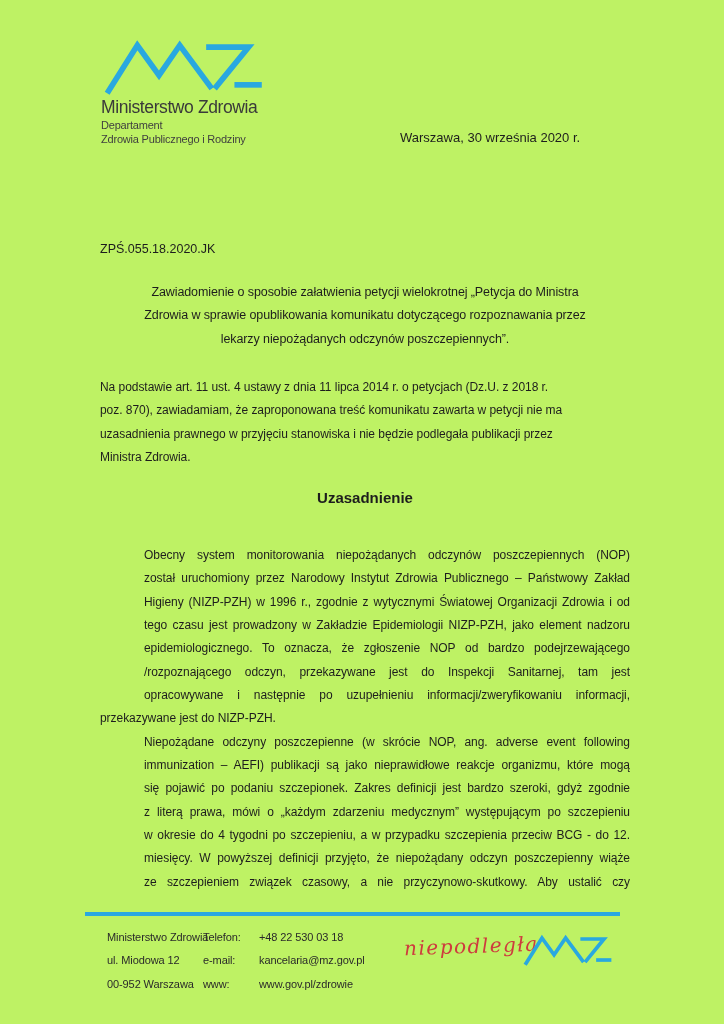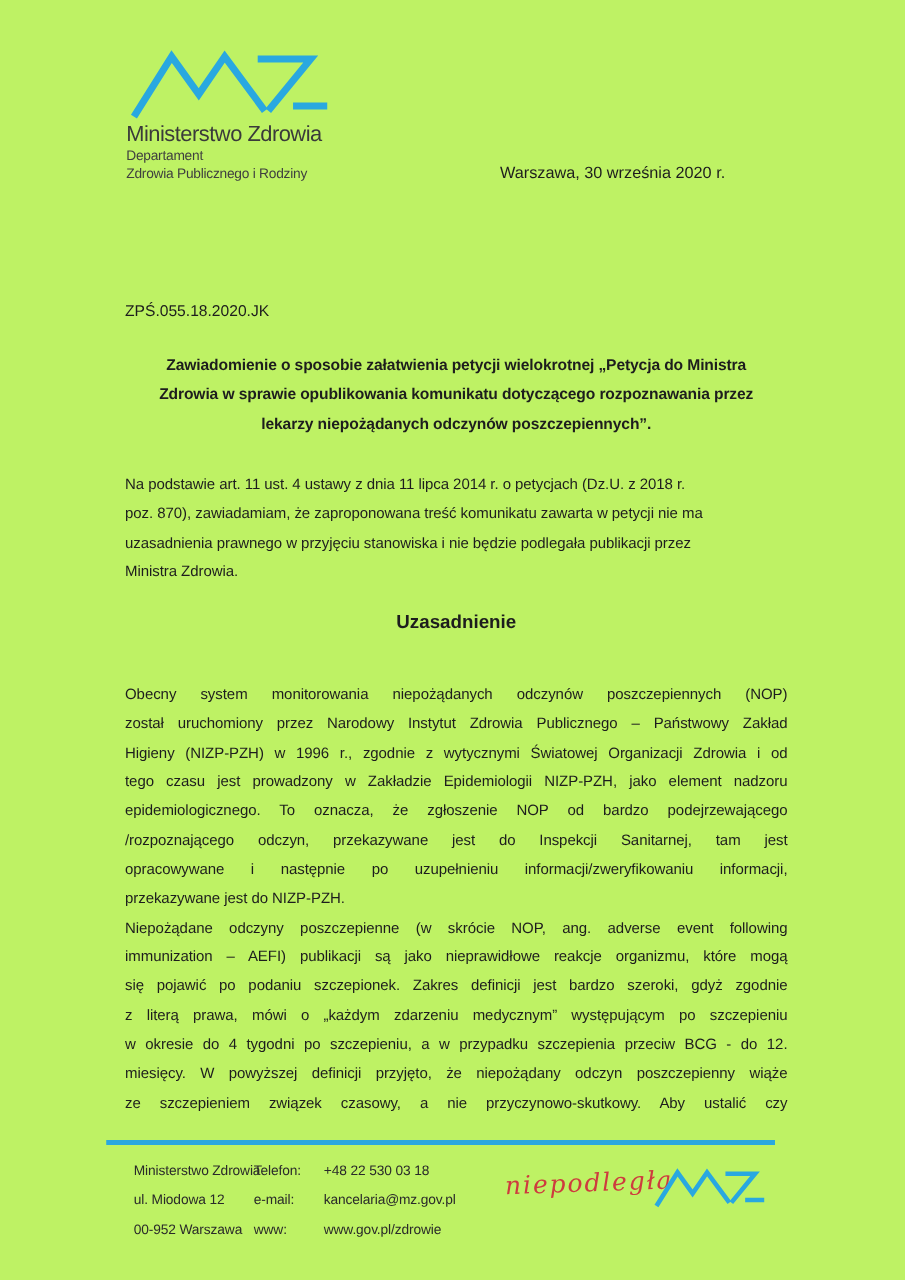--- a/index.html
+++ b/index.html
@@ -28,32 +28,32 @@
   }
   .date-line { left: 400px; top: 130px; font-size: 13px; }
 
   
   .ref-number { left: 100px; top: 242px; font-size: 12.5px; }
 
   
   .col { left: 100px; width: 530px; }
   .doc-title {
     top: 281px; text-align: center;
-    font-weight: bold; font-size: 12.5px; line-height: 23.4px;
+    font-weight: normal; font-size: 12.5px; line-height: 23.4px;
     letter-spacing: -0.1px;
   }
   .intro { top: 376px; font-size: 12px; line-height: 23.4px; letter-spacing: -0.05px; }
   .section-heading {
     top: 489px; text-align: center;
     font-weight: bold; font-size: 15px;
   }
   .body-text { top: 544px; font-size: 12px; line-height: 23.35px; letter-spacing: -0.05px; }
 
   .tline { min-height: 23.3px; }
-  .tline.just { text-align: justify; text-align-last: justify; }
+  .tline.just { text-align: justify; text-align-last: justify; margin-left: 44px; }
 
   
   .footer-divider { left: 85px; top: 912px; width: 535px; height: 4px; }
   .footer-col { font-size: 11px; line-height: 13.4px; color: #2a2a2a; letter-spacing: -0.1px; }
   .f-address { left: 107px; top: 931px; }
   .f-labels  { left: 203px; top: 931px; }
   .f-values  { left: 259px; top: 931px; }
   .niepodlegla {
     left: 404px; top: 934px;
     font-family: "DejaVu Serif", serif;

